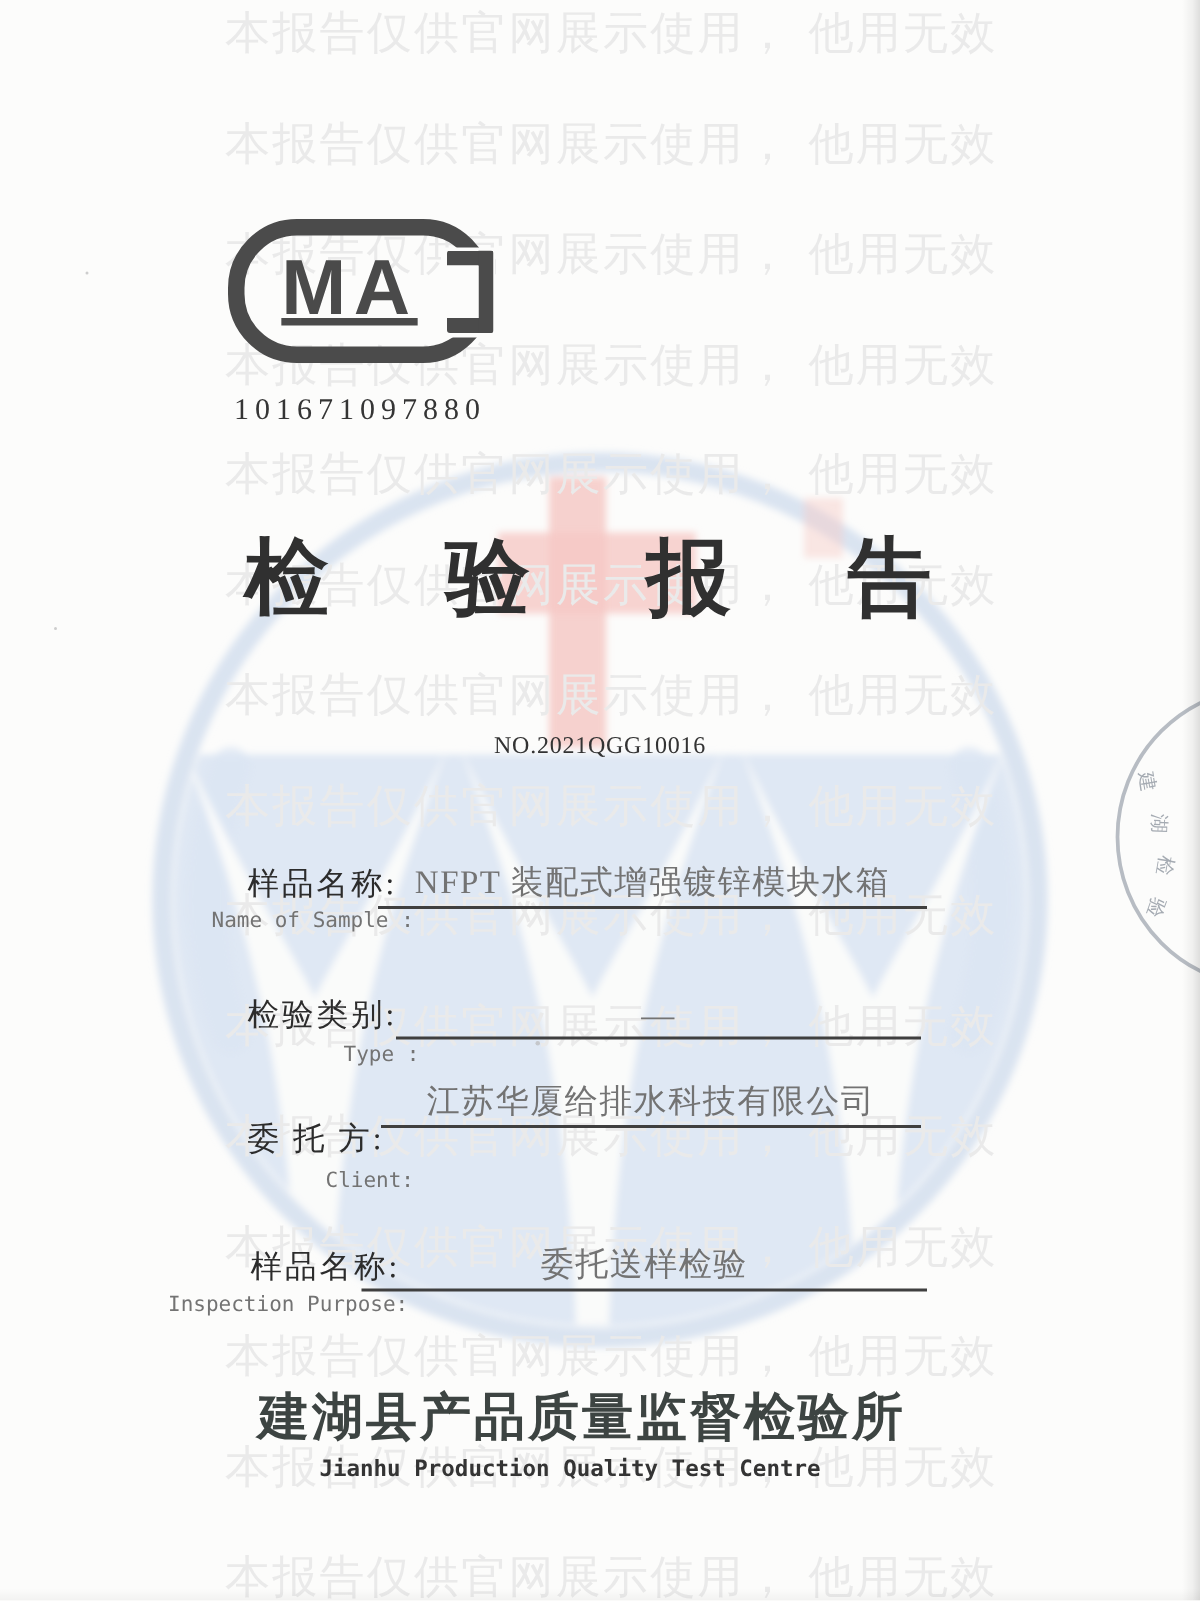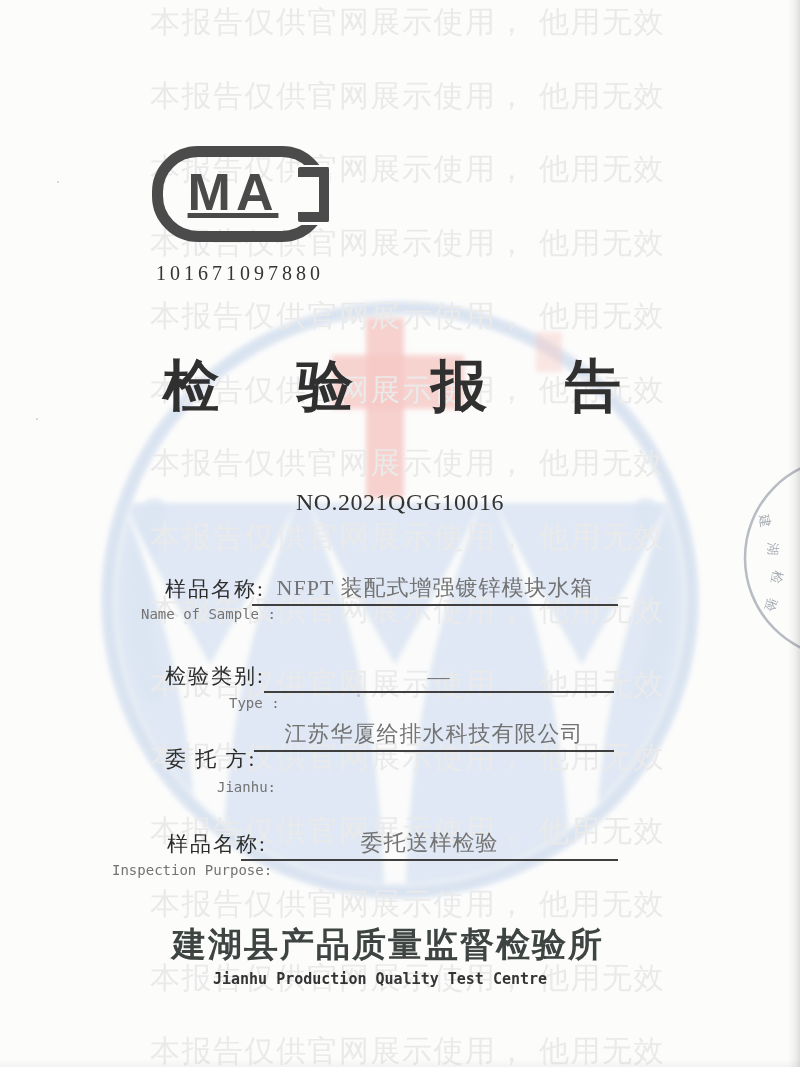--- a/index.html
+++ b/index.html
@@ -28,21 +28,21 @@
   #cma-letters{left:0;top:0;width:150px;height:92px;display:flex;align-items:center;justify-content:center;
                font-family:"Liberation Sans","DejaVu Sans",sans-serif;font-weight:700;
                font-size:52px;letter-spacing:5px;color:#4a4a4a;padding-left:12px;box-sizing:border-box;text-decoration:underline;}
   #cma-number{left:156px;top:262px;font-size:20px;letter-spacing:4px;color:#353535;}
 
   
   #title-zh{left:163px;top:354px;width:458px;height:64px;display:flex;justify-content:space-between;
             font-size:56px;font-weight:600;color:#303030;line-height:64px;}
   #title-en{left:190px;top:440px;width:368px;display:flex;justify-content:space-between;
             font-weight:700;font-size:32px;letter-spacing:2px;color:#333;}
-  #report-no{left:0;top:489px;width:800px;text-align:center;font-size:24px;
+  #report-no{left:0;top:489px;width:800px;text-align:center;font-size:16px;
              letter-spacing:.5px;color:#333;}
 
   
   .f-label{position:absolute;font-size:21px;letter-spacing:2px;color:#2c2c2c;}
   .f-sub{position:absolute;font-family:"DejaVu Sans Mono","Liberation Mono",monospace;
          font-size:14px;color:#737373;}
   .f-line{position:absolute;height:32px;border-bottom:2px solid #3f3f3f;}
   .f-value{position:absolute;left:0;bottom:1px;width:100%;text-align:center;
            font-size:22px;letter-spacing:1px;color:#737373;white-space:nowrap;}
   #line-1{left:252px;top:572px;width:366px;} #label-1{left:165px;top:575px;} #sub-1{left:141px;top:606px;}
@@ -148,21 +148,21 @@
   <span id="label-2" class="f-label">检验类别:</span>
   <div id="line-2" class="f-line">
     <span class="f-value">—</span>
   </div>
   <span id="sub-2" class="f-sub">Type :</span>
 
   <span id="label-3" class="f-label">委 托 方:</span>
   <div id="line-3" class="f-line">
     <span class="f-value">江苏华厦给排水科技有限公司</span>
   </div>
-  <span id="sub-3" class="f-sub">Jianhu:</span>
+  <span id="sub-3" class="f-sub">Client:</span>
 
   <span id="label-4" class="f-label">样品名称:</span>
   <div id="line-4" class="f-line">
     <span class="f-value">委托送样检验</span>
   </div>
   <span id="sub-4" class="f-sub">Inspection Purpose:</span>
 
   <div id="footer-org" class="abs">建湖县产品质量监督检验所</div>
   <div id="footer-en" class="abs">Jianhu Production Quality Test Centre</div>
 

